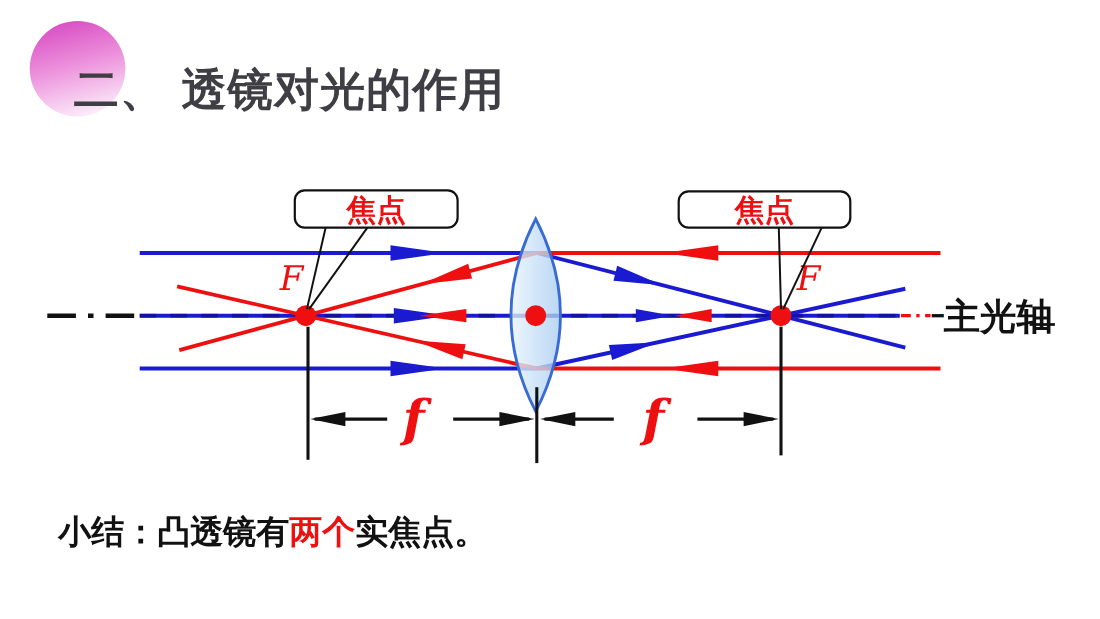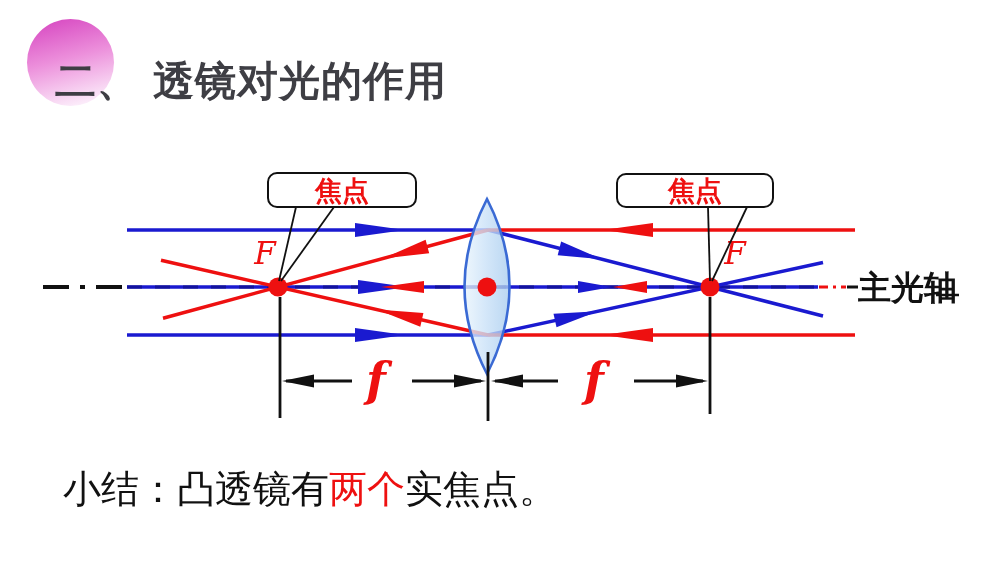--- a/index.html
+++ b/index.html
@@ -5,25 +5,25 @@
   :root{
     --ray-blue:#1a1ad0; --ray-red:#ee1010; --ink:#111111;
     --lens-stroke:#3a6ad4; --lens-fill-a:#e9f4fc; --lens-fill-b:#a9cdef;
     --title-ink:#3e3e44; --pink-a:#d94fc4; --pink-b:#fceffb;
   }
   html,body{margin:0;padding:0;}
   body{font-family:"Liberation Sans","DejaVu Sans",sans-serif;background:#ffffff;}
   .stage{position:relative;width:1000px;height:563px;background:#ffffff;overflow:hidden;}
   .pink-circle{position:absolute;left:27px;top:19px;width:87px;height:87px;border-radius:50%;
     background:linear-gradient(165deg,var(--pink-a) 8%,#ec8fdb 45%,var(--pink-b) 92%);}
-  .slide-title{position:absolute;left:55px;top:54px;font-size:41px;font-weight:bold;
+  .slide-title{position:absolute;left:67px;top:54px;font-size:41px;font-weight:bold;
     color:var(--title-ink);letter-spacing:1px;white-space:nowrap;}
   .slide-title .t2{margin-left:14px;}
   .diagram-svg{position:absolute;left:0;top:0;width:1000px;height:563px;}
-  .summary-text{position:absolute;left:63px;top:464px;font-size:38px;font-weight:normal;
+  .summary-text{position:absolute;left:53px;top:464px;font-size:30px;font-weight:bold;
     color:var(--ink);white-space:nowrap;}
   .summary-text .hl{color:var(--ray-red);}
   svg text.cjk{font-family:"Liberation Sans","DejaVu Sans",sans-serif;font-weight:bold;}
   svg text.math{font-family:"DejaVu Serif","Liberation Serif",serif;font-style:italic;}
 </style>
 </head>
 <body>
 
 <div class="stage">
 

